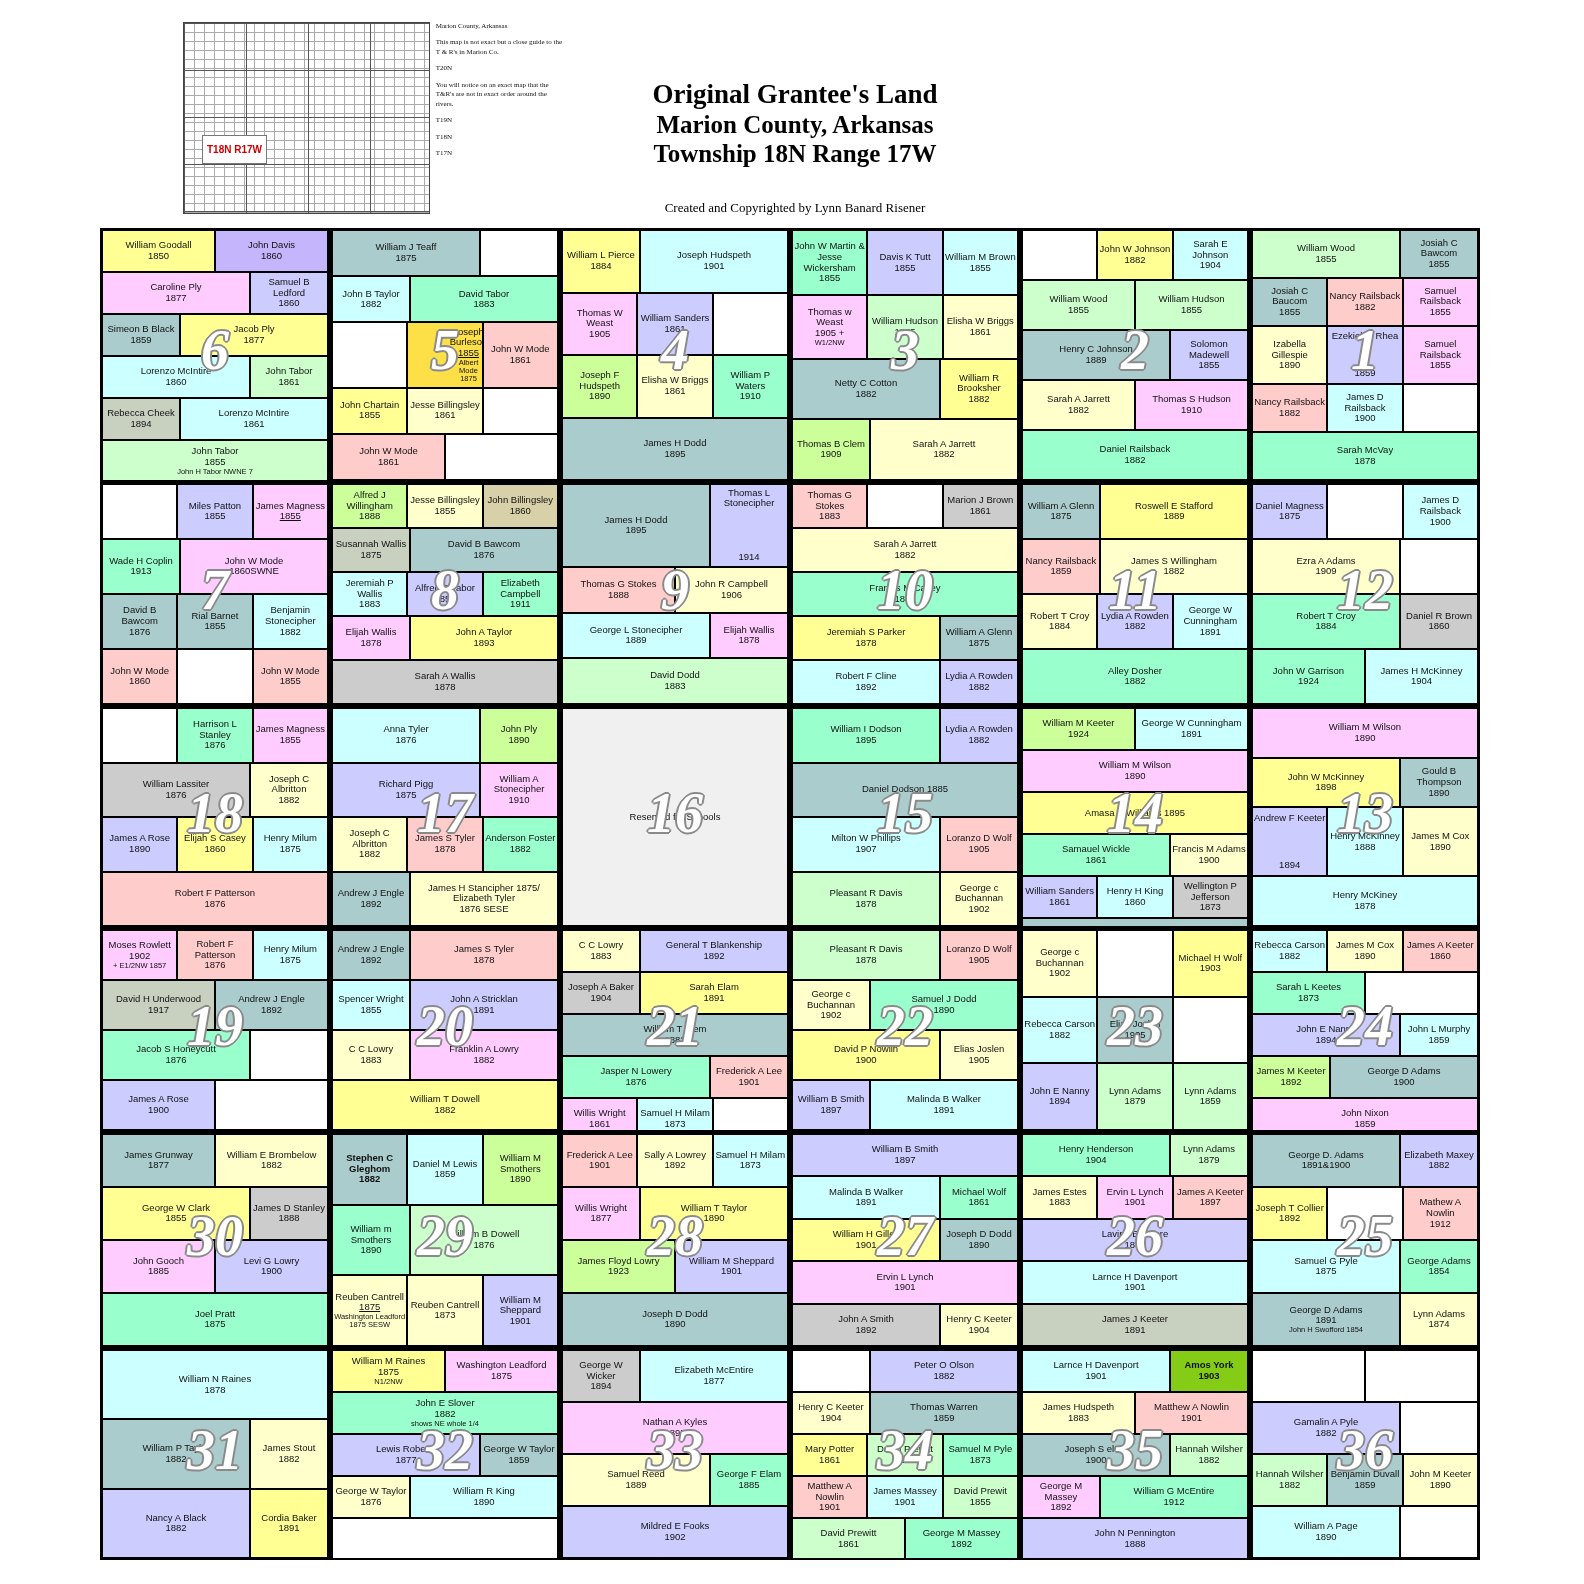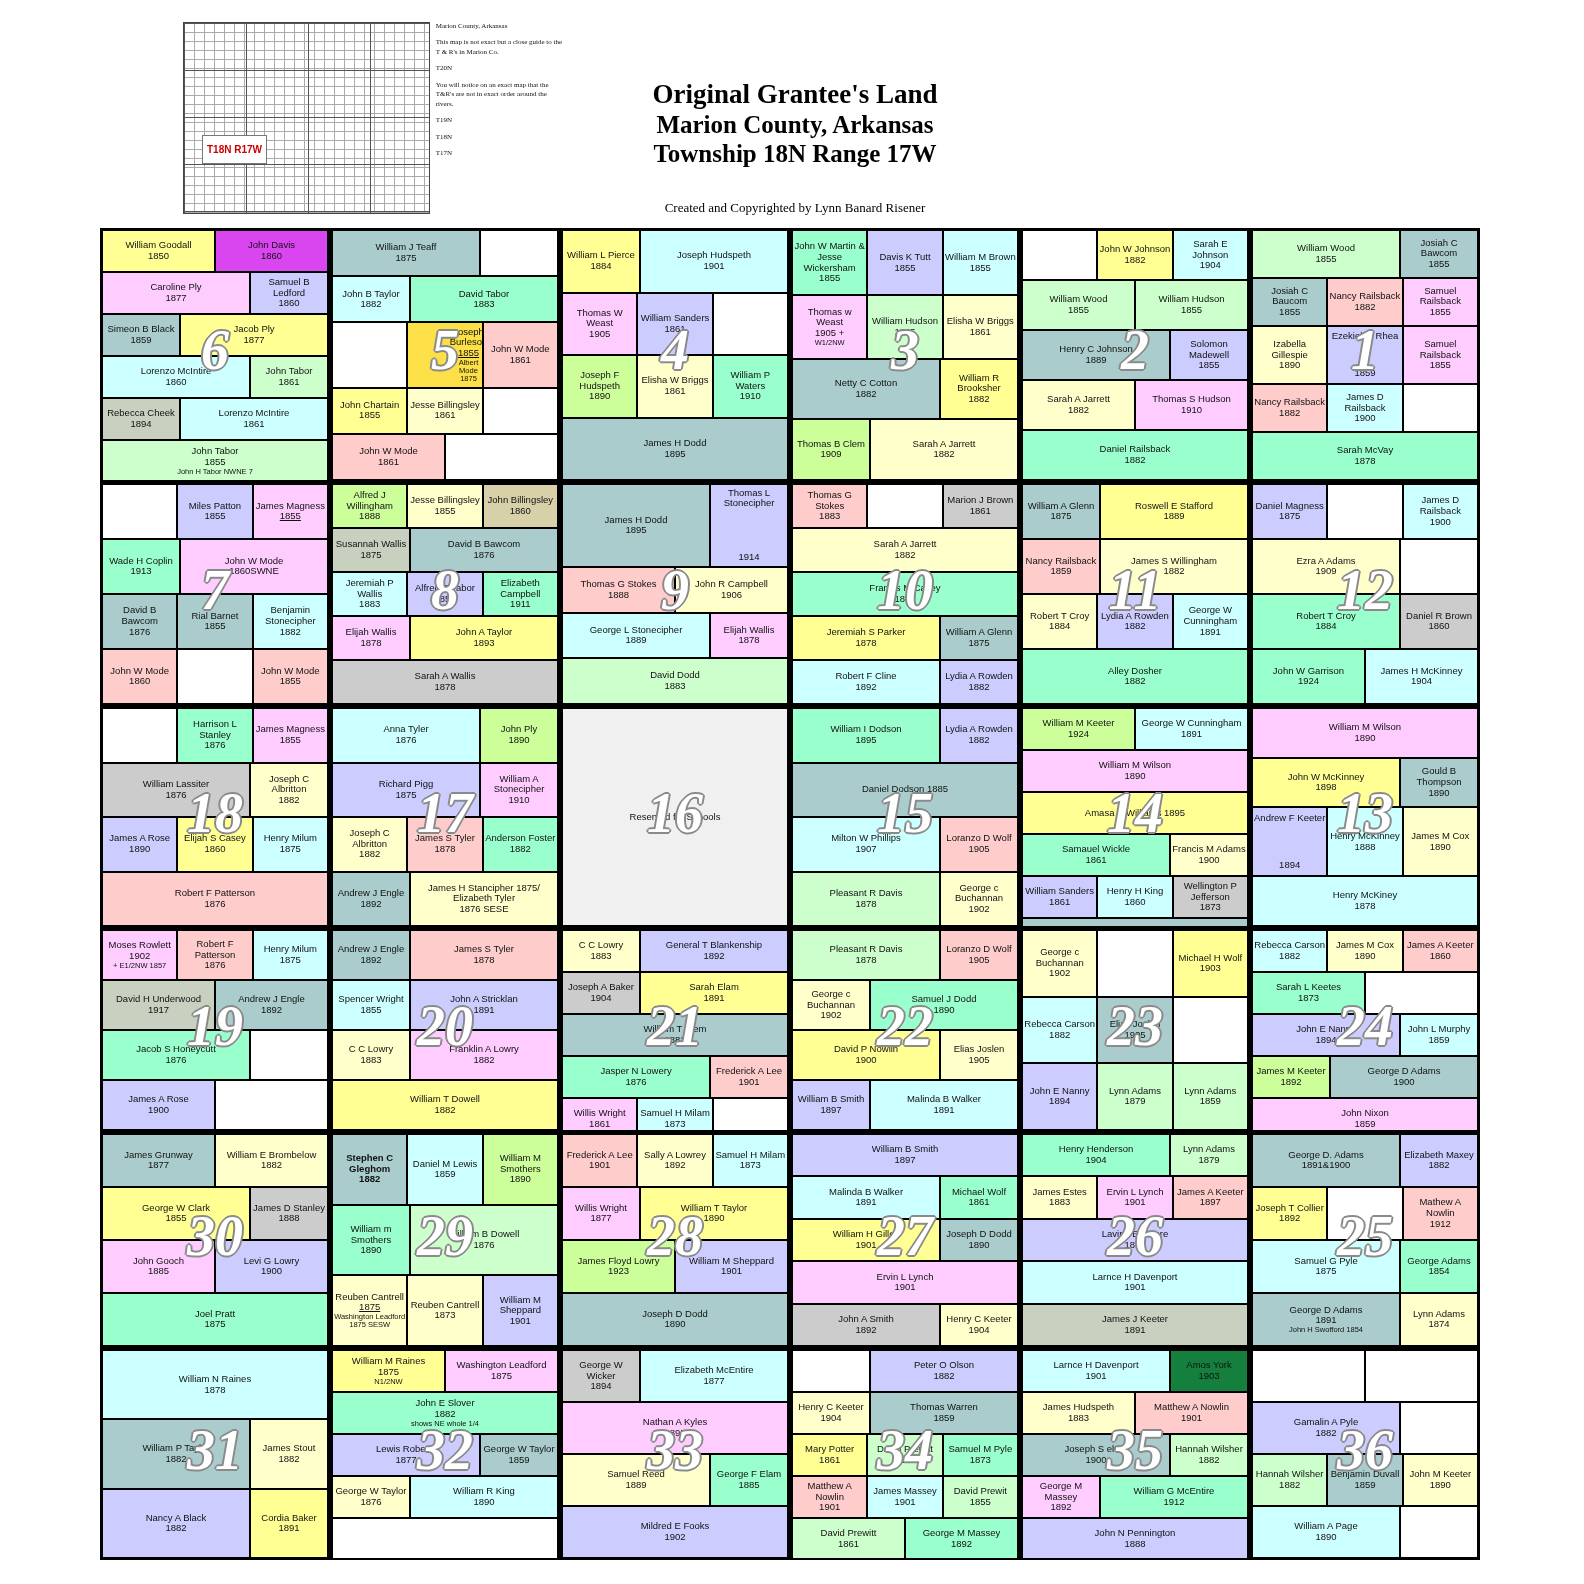--- a/index.html
+++ b/index.html
@@ -67,21 +67,21 @@
   <div class="t3">Township 18N   Range 17W</div>
 </div>
 <div id="credit">Created and Copyrighted by Lynn Banard Risener</div>
 
 <div id="plat">
     <div class="section">
       <div class="parcel" style="background: rgb(255, 255, 148);">
         <div class="pn">William Goodall</div>
         <div class="pyr">1850</div>
       </div>
-      <div class="parcel" style="background: #d946ef;">
+      <div class="parcel" style="background: #c4b5fd;">
         <div class="pn">John Davis</div>
         <div class="pyr">1860</div>
       </div>
       <div class="parcel s2" style="background: rgb(255, 204, 255);">
         <div class="pn">Caroline Ply</div>
         <div class="pyr">1877</div>
       </div>
       <div class="parcel" style="background: rgb(204, 204, 255);">
         <div class="pn">Samuel B Ledford</div>
         <div class="pyr">1860</div>
@@ -1281,21 +1281,21 @@
         <div class="pn">George M Massey</div>
         <div class="pyr">1892</div>
       </div>
       <span class="secnum">34</span>
     </div>
     <div class="section">
       <div class="parcel s2" style="background: rgb(204, 255, 255);">
         <div class="pn">Larnce H Davenport</div>
         <div class="pyr">1901</div>
       </div>
-      <div class="parcel" style="background: #15803d;">
+      <div class="parcel" style="background: #84cc16; font-weight: bold;">
         <div class="pn">Amos York</div>
         <div class="pyr">1903</div>
       </div>
       <div class="parcel" style="background: rgb(255, 255, 204);">
         <div class="pn">James Hudspeth</div>
         <div class="pyr">1883</div>
       </div>
       <div class="parcel" style="background: rgb(255, 204, 204);">
         <div class="pn">Matthew A Nowlin</div>
         <div class="pyr">1901</div>

